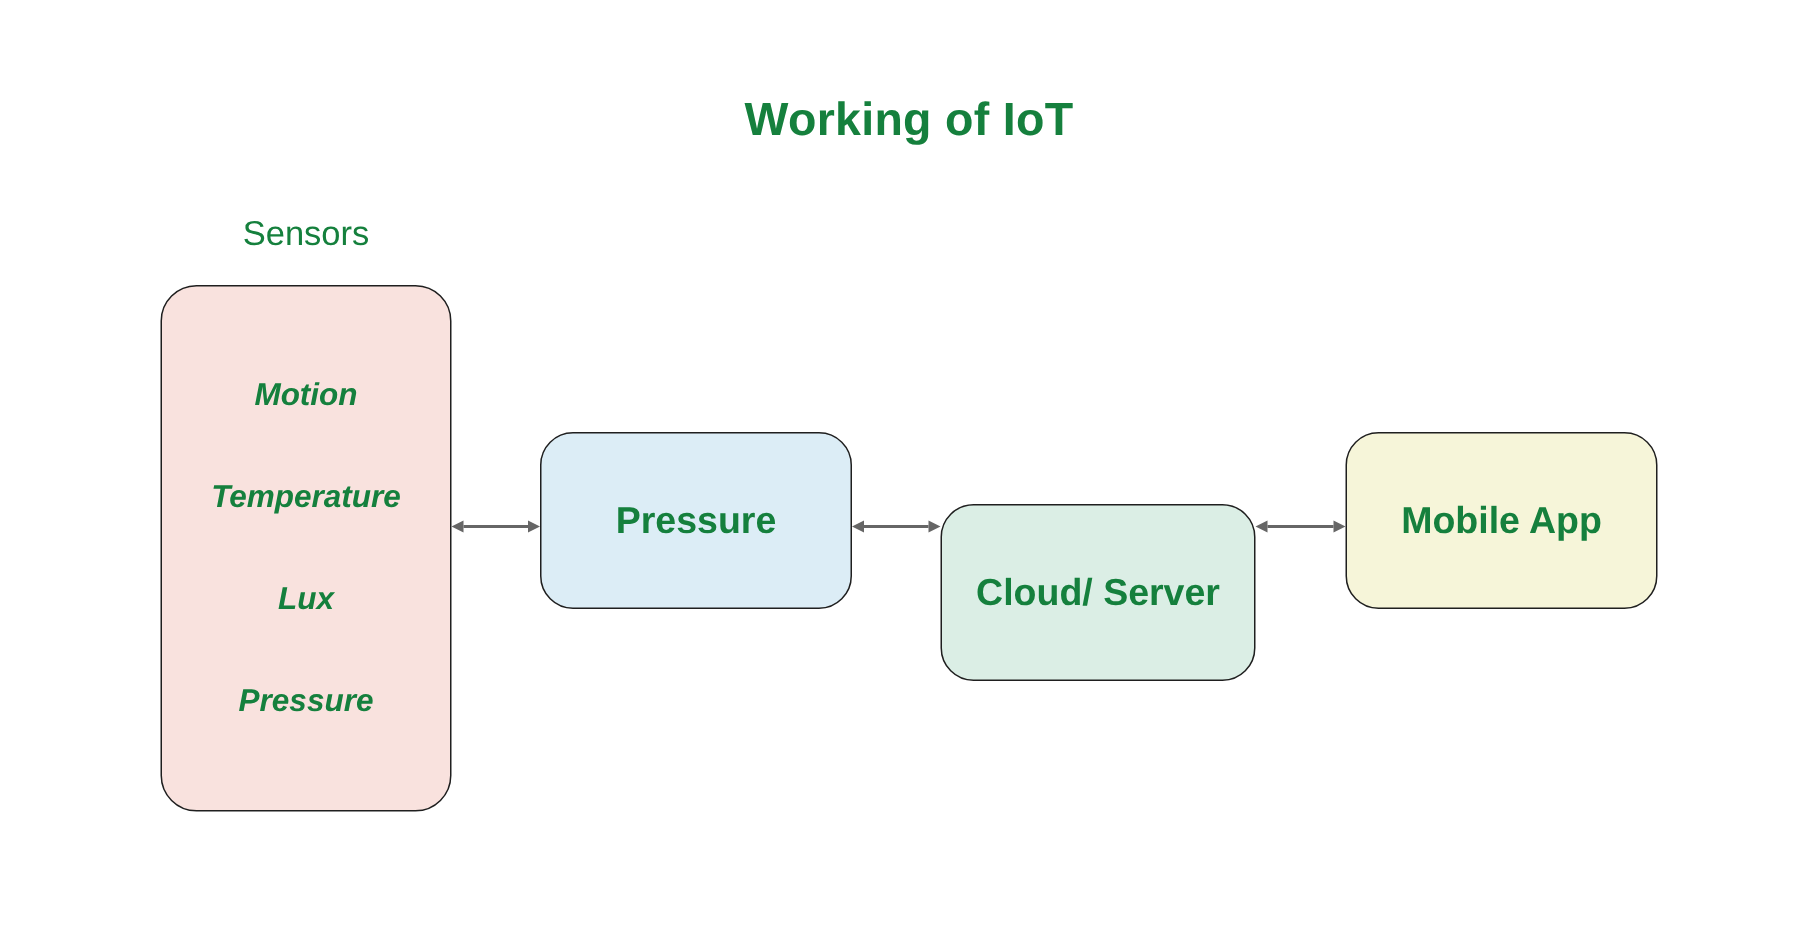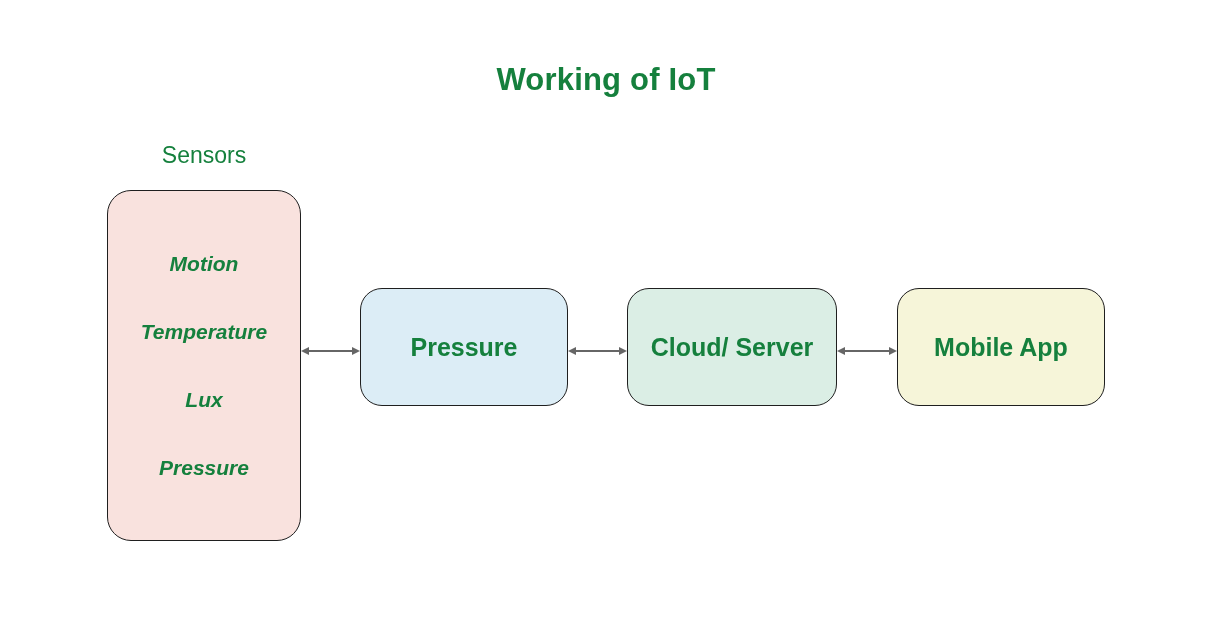--- a/index.html
+++ b/index.html
@@ -66,21 +66,21 @@
     display: flex;
     align-items: center;
     justify-content: center;
   }
   .node-label {
     font-size: 25px;
     font-weight: 700;
     text-align: center;
   }
   .node-gateway   { left: 360px; width: 208px; }
-  .node-cloud     { left: 627px; width: 210px; }
+  .node-cloud     { left: 627px; width: 210px; margin-top: 48px; }
   .node-mobile    { left: 897px; width: 208px; }
   .connector {
     position: absolute;
     top: 345px;
     height: 12px;
     display: flex;
     align-items: center;
   }
   .connector-1 { left: 301px; width: 59px; }
   .connector-2 { left: 568px; width: 59px; }

